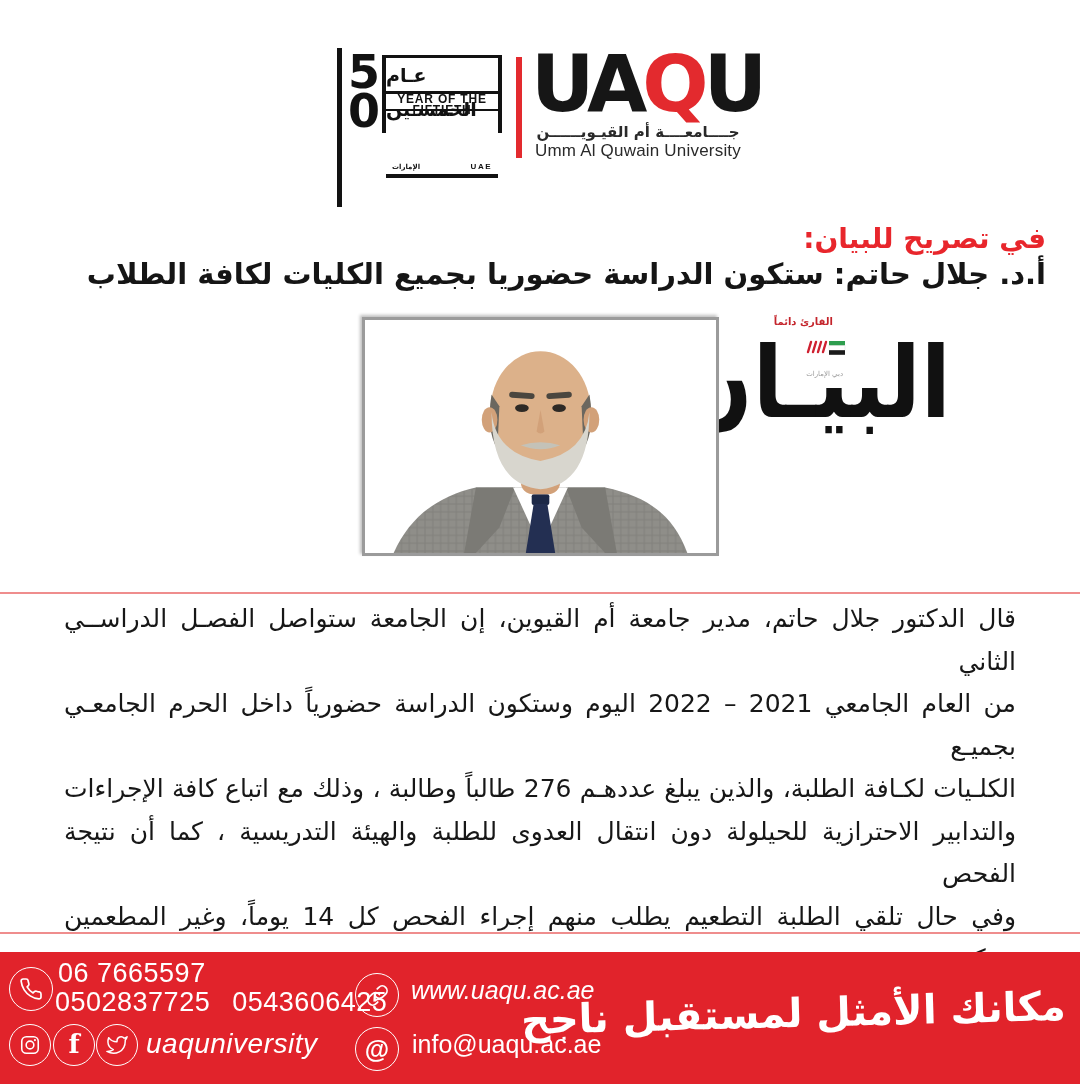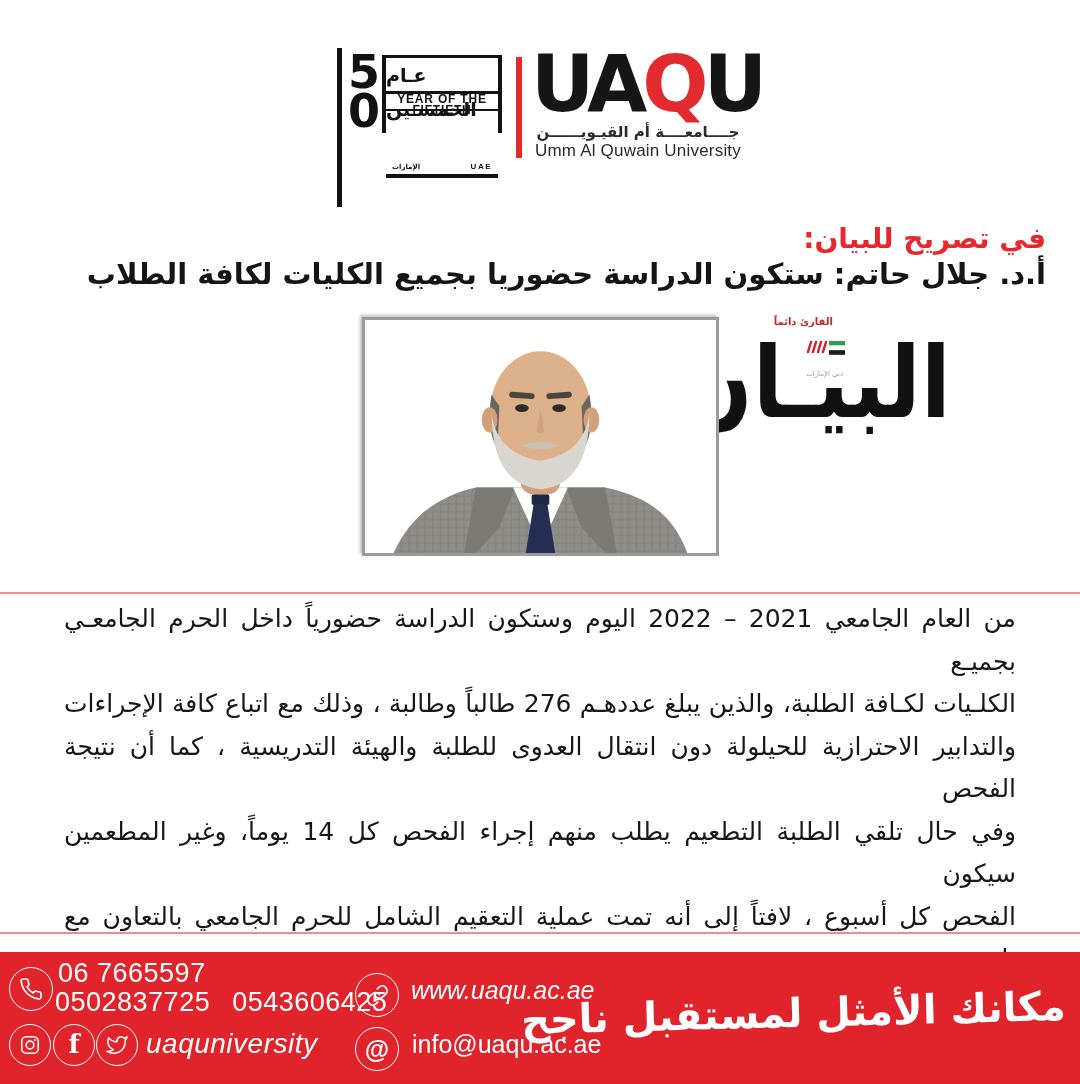--- a/index.html
+++ b/index.html
@@ -167,20 +167,21 @@
 
       <ellipse cx="159" cy="90" rx="7" ry="4" fill="#2e2a26"></ellipse>
       <ellipse cx="197" cy="90" rx="7" ry="4" fill="#2e2a26"></ellipse>
 
       <path d="M178,92 L174,114 Q178,118 182,114 Z" fill="#d2a179"></path>
     </svg>
   </div>
 
   <div class="article-panel"></div>
   <div class="article-text">
+    <div class="article-line">قال الدكتور جلال حاتم، مدير جامعة أم القيوين، إن الجامعة ستواصل الفصـل الدراســي الثاني</div>
     <div class="article-line">من العام الجامعي 2021 – 2022 اليوم وستكون الدراسة حضورياً داخل الحرم الجامعـي بجميـع</div>
     <div class="article-line">الكلـيات لكـافة الطلبة، والذين يبلغ عددهـم 276 طالباً وطالبة ، وذلك مع اتباع كافة الإجراءات</div>
     <div class="article-line">والتدابير الاحترازية للحيلولة دون انتقال العدوى للطلبة والهيئة التدريسية ، كما أن نتيجة الفحص</div>
     <div class="article-line">وفي حال تلقي الطلبة التطعيم يطلب منهم إجراء الفحص كل 14 يوماً، وغير المطعمين سيكون</div>
     <div class="article-line">الفحص كل أسبوع ، لافتاً إلى أنه تمت عملية التعقيم الشامل للحرم الجامعي بالتعاون مع بلدية</div>
 
   </div>
 
   <div class="footer">
 

